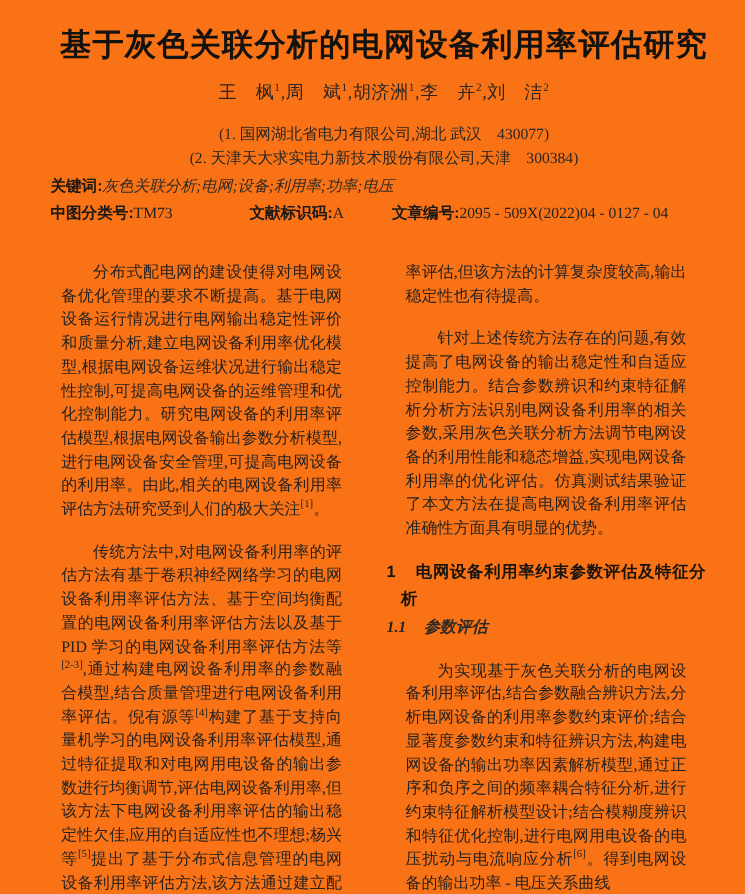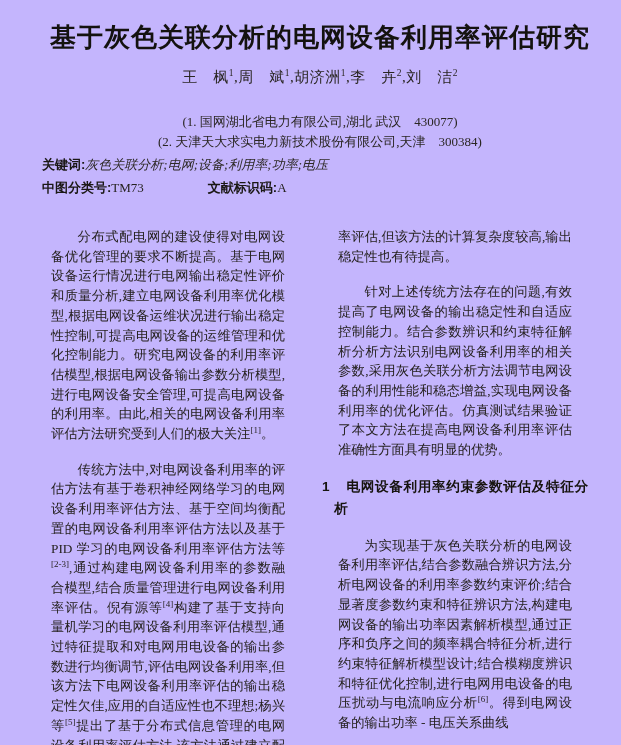--- a/index.html
+++ b/index.html
@@ -1,20 +1,20 @@
 <!DOCTYPE html>
 <html><head>
 <meta charset="utf-8">
 <style>
   html,body{margin:0;padding:0;background:#e8e8e6;}
   .page{
     position:relative;
     width:621px;height:745px;
     margin:0 auto;
-    background:#c4b5fd;
+    background:#f97316;
     color:#262220;
     box-sizing:border-box;
     padding:16px 16px 0 35px;
     overflow:hidden;
     font-family:"Liberation Serif","DejaVu Serif",serif;
   }
   .title{
     margin:4px 0 0 0;
     text-align:center;
     font-family:"Liberation Sans","DejaVu Sans",sans-serif;
@@ -31,21 +31,21 @@
     letter-spacing:.5px;
     color:#2a2623;
   }
   .authors sup{font-size:9.5px;}
   .affil{
     text-align:center;
     font-size:13px;
     line-height:20px;
     color:#2a2623;
   }
-  .affil-first{margin-top:25px;}
+  .affil-first{margin-top:15px;}
   .abstract{
     margin:13px 6px 0 7px;
     font-size:13px;
     line-height:19.5px;
     text-align:justify;
   }
   .kai{
     font-style:italic;
     color:#2e2a26;
   }
@@ -115,33 +115,35 @@
 
   <div class="affil affil-first">(1. 国网湖北省电力有限公司,湖北 武汉　430077)</div>
   <div class="affil">(2. 天津天大求实电力新技术股份有限公司,天津　300384)</div>
 
 
   <div class="kwline"><span class="lbl">关键词:</span><span class="kai">灰色关联分析;电网;设备;利用率;功率;电压</span></div>
 
   <div class="metaline">
     <span class="m1"><span class="lbl">中图分类号:</span><span>TM73</span></span>
     <span class="m2"><span class="lbl">文献标识码:</span><span>A</span></span>
+    <span class="m3"><span class="lbl">文章编号:</span><span>2095 - 509X(2022)04 - 0127 - 04</span></span>
   </div>
 
   <div class="columns">
 
     <div class="col">
       <p class="indent">分布式配电网的建设使得对电网设备优化管理的要求不断提高。基于电网设备运行情况进行电网输出稳定性评价和质量分析,建立电网设备利用率优化模型,根据电网设备运维状况进行输出稳定性控制,可提高电网设备的运维管理和优化控制能力。研究电网设备的利用率评估模型,根据电网设备输出参数分析模型,进行电网设备安全管理,可提高电网设备的利用率。由此,相关的电网设备利用率评估方法研究受到人们的极大关注<sup>[1]</sup>。</p>
       <p class="indent">传统方法中,对电网设备利用率的评估方法有基于卷积神经网络学习的电网设备利用率评估方法、基于空间均衡配置的电网设备利用率评估方法以及基于 PID 学习的电网设备利用率评估方法等<sup>[2-3]</sup>,通过构建电网设备利用率的参数融合模型,结合质量管理进行电网设备利用率评估。倪有源等<sup>[4]</sup>构建了基于支持向量机学习的电网设备利用率评估模型,通过特征提取和对电网用电设备的输出参数进行均衡调节,评估电网设备利用率,但该方法下电网设备利用率评估的输出稳定性欠佳,应用的自适应性也不理想;杨兴等<sup>[5]</sup>提出了基于分布式信息管理的电网设备利用率评估方法,该方法通过建立配电网设备利用率评估系统结构模型,</p>
     </div>
 
     <div class="col">
       <p>率评估,但该方法的计算复杂度较高,输出稳定性也有待提高。</p>
       <p class="indent">针对上述传统方法存在的问题,有效提高了电网设备的输出稳定性和自适应控制能力。结合参数辨识和约束特征解析分析方法识别电网设备利用率的相关参数,采用灰色关联分析方法调节电网设备的利用性能和稳态增益,实现电网设备利用率的优化评估。仿真测试结果验证了本文方法在提高电网设备利用率评估准确性方面具有明显的优势。</p>
 
       <h2 class="sec-heading"><span class="sec-num">1</span><span>电网设备利用率约束参数评估及特征分析</span></h2>
 
+      <h3 class="subsec-heading"><span class="subsec-num">1.1</span><span class="kai">参数评估</span></h3>
 
       <p class="indent">为实现基于灰色关联分析的电网设备利用率评估,结合参数融合辨识方法,分析电网设备的利用率参数约束评价;结合显著度参数约束和特征辨识方法,构建电网设备的输出功率因素解析模型,通过正序和负序之间的频率耦合特征分析,进行约束特征解析模型设计;结合模糊度辨识和特征优化控制,进行电网用电设备的电压扰动与电流响应分析<sup>[6]</sup>。得到电网设备的输出功率 - 电压关系曲线</p>
     </div>
 
   </div>
 </div>
 
 </body></html>

